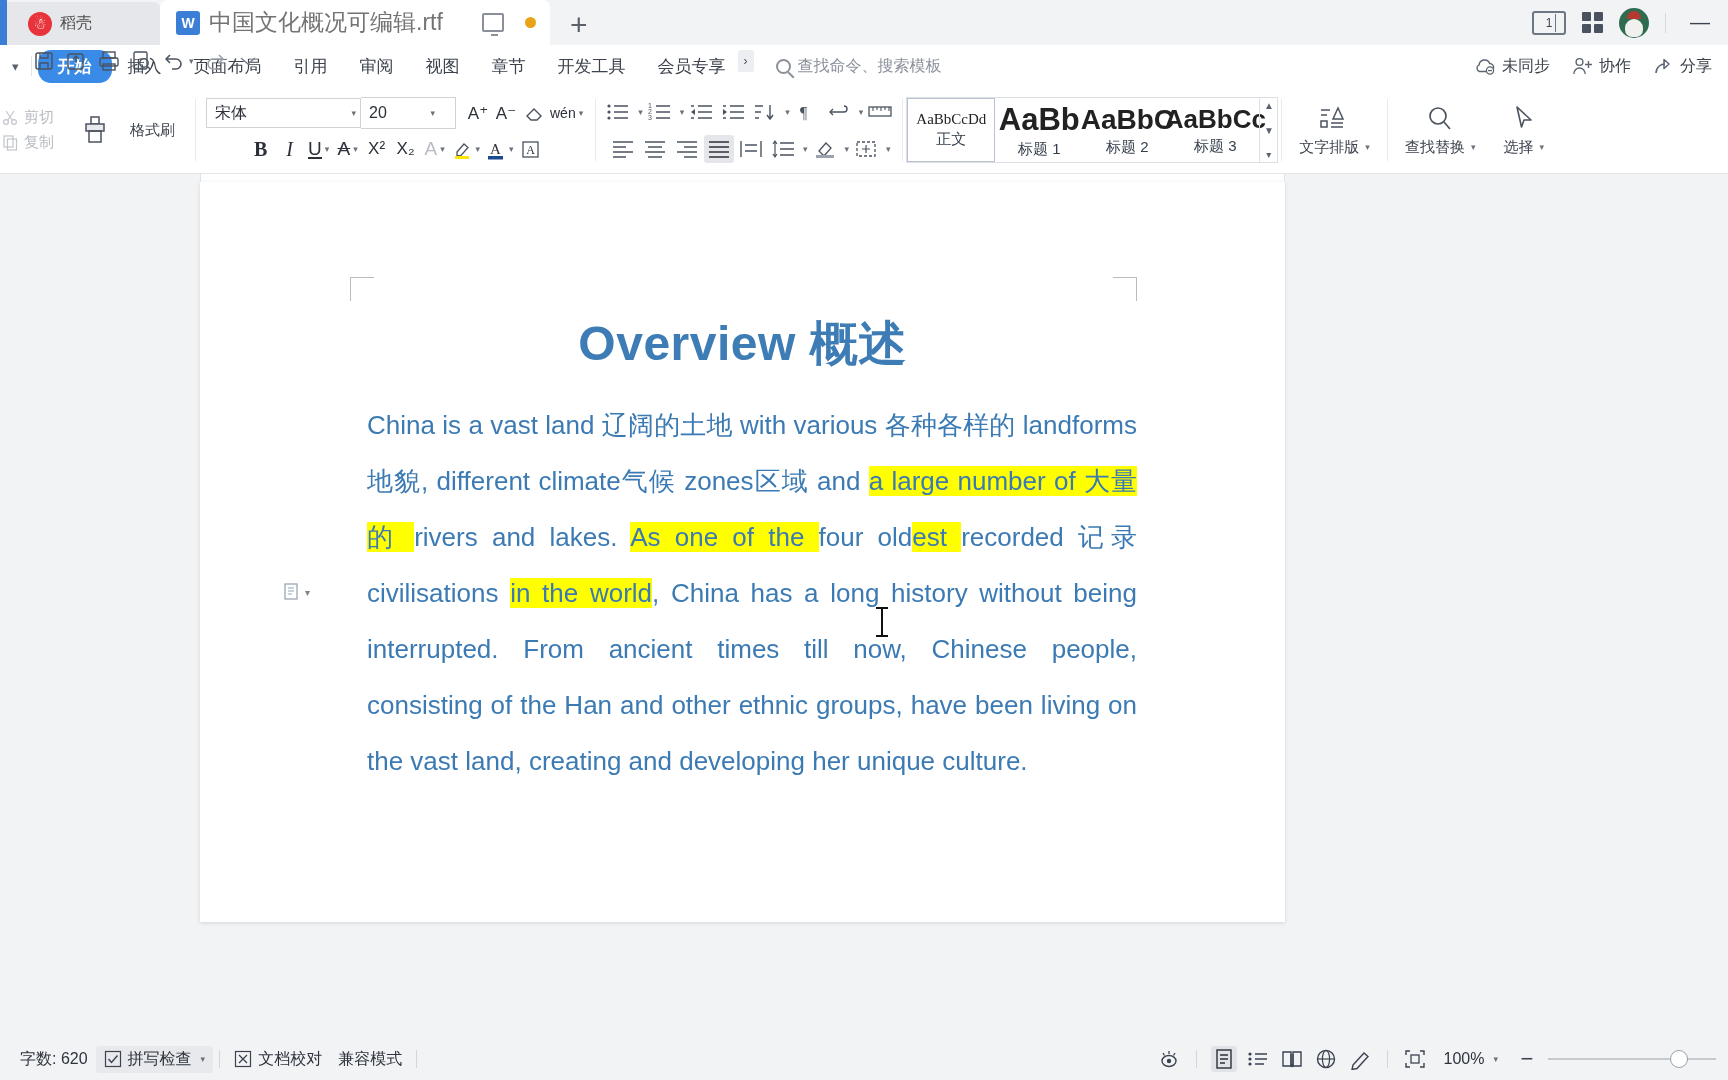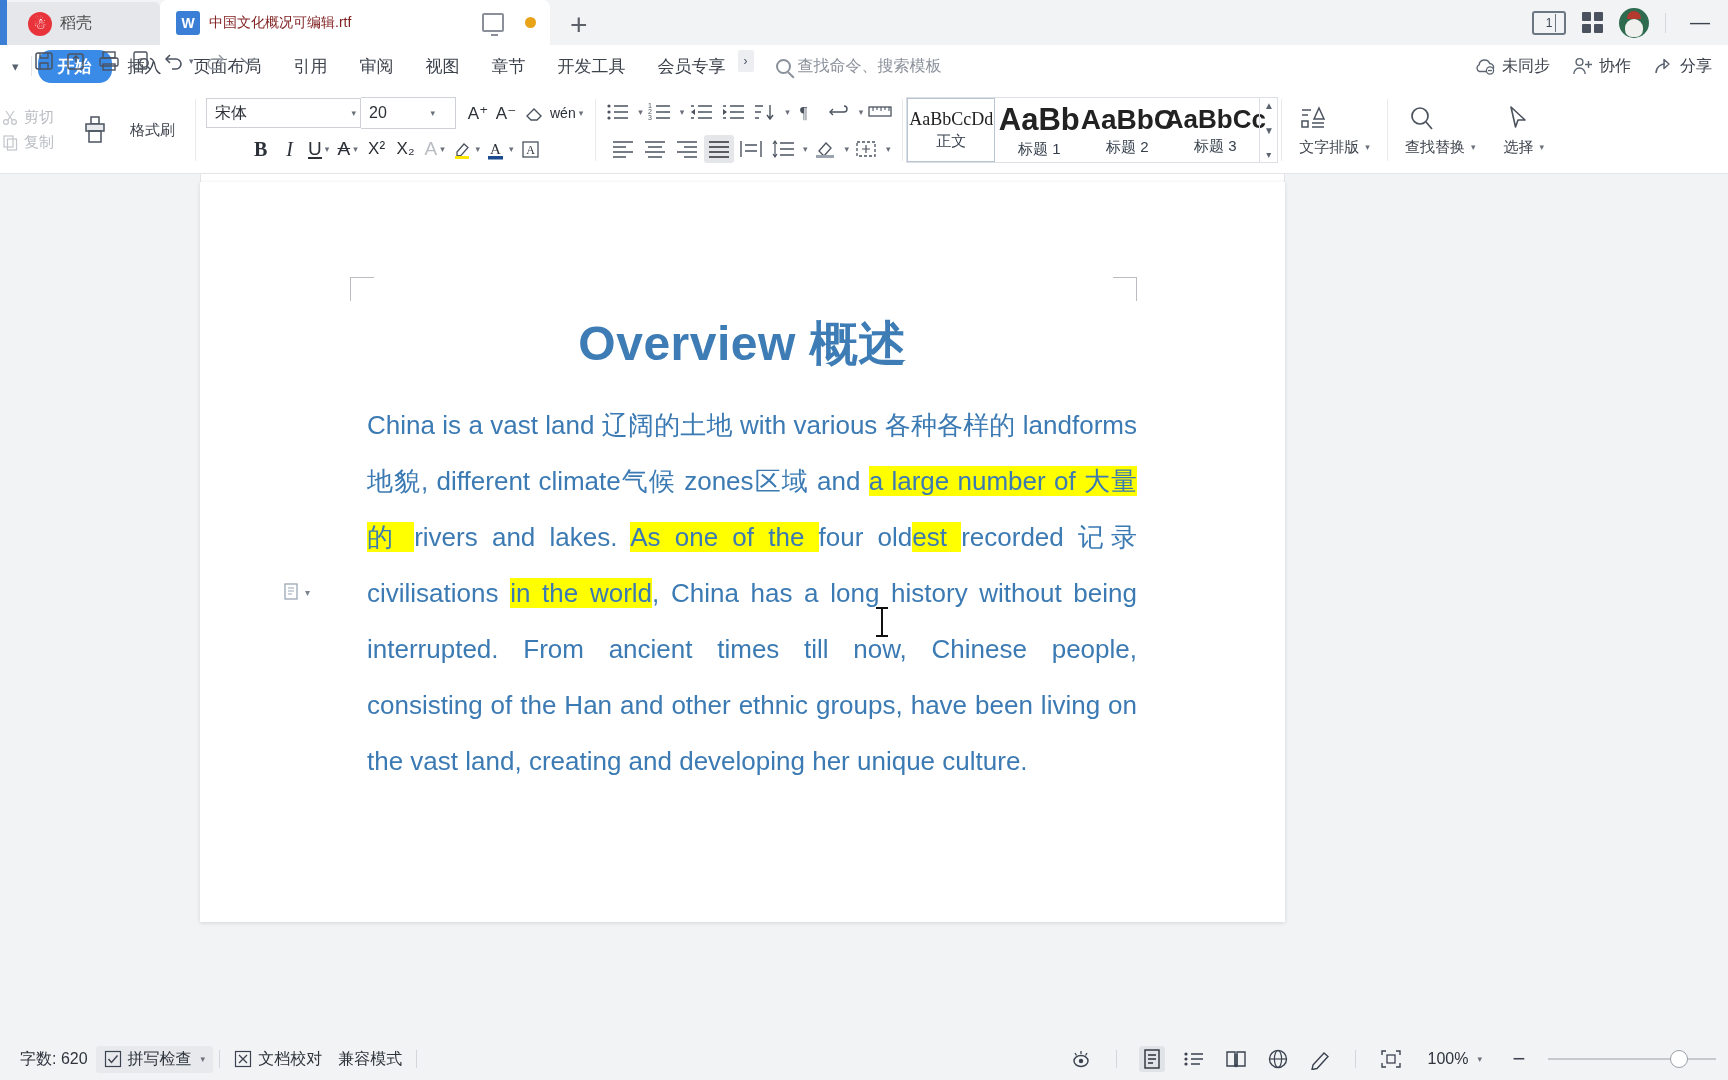--- a/index.html
+++ b/index.html
@@ -12,21 +12,21 @@
   .app { width:1728px; height:1080px; position:relative; display:flex; flex-direction:column; background:#f2f3f5; }
 
   
   .tabbar { height:45px; background:#f2f3f5; display:flex; align-items:flex-end; position:relative; flex:0 0 45px; }
   .redstrip { position:absolute; left:0; top:0; width:7px; height:45px; background:#3a7fd5; }
   .daoke { width:160px; height:43px; background:#e6e7ea; display:flex; align-items:center; gap:8px; padding-left:28px; border-top-left-radius:6px; border-top-right-radius:6px; }
   .daoke-logo { width:24px; height:24px; border-radius:50%; background:#e8333a; color:#fff; font-size:15px; display:flex; align-items:center; justify-content:center; font-weight:bold; }
   .daoke-txt { font-size:16px; color:#4b4b4b; }
   .doctab { height:45px; background:#fff; display:flex; align-items:center; gap:9px; padding:0 14px 0 16px; min-width:390px; border-top-left-radius:7px; border-top-right-radius:7px; position:relative; }
   .doctab .wicon { width:24px; height:24px; background:#3a7fd5; border-radius:3px; color:#fff; font-size:14px; font-weight:bold; display:flex; align-items:center; justify-content:center; }
-  .doctab .tname { font-size:14px; color:#7f1d1d; white-space:nowrap; }
+  .doctab .tname { font-size:23px; color:#737373; white-space:nowrap; }
   .tabspacer { flex:1; }
   .monicon { width:22px; height:19px; border:2px solid #8a8f99; border-radius:2px; position:relative; }
   .monicon:after { content:""; position:absolute; left:7px; bottom:-6px; width:7px; height:4px; border-bottom:2px solid #8a8f99; }
   .dotsave { width:11px; height:11px; border-radius:50%; background:#e8a317; margin-left:12px; }
   .plusbtn { font-size:30px; color:#5c6068; padding:0 20px; line-height:40px; font-weight:300; }
   .tb-right { margin-left:auto; display:flex; align-items:center; gap:16px; padding-right:10px; height:45px; }
   .pgicon { width:34px; height:24px; border:2px solid #6c7784; border-radius:3px; position:relative; display:flex; align-items:center; justify-content:center; font-size:12px; color:#3a4654; }
   .pgicon:after { content:""; position:absolute; right:8px; top:1px; bottom:1px; width:1px; background:#6c7784; }
   .gridicon { display:grid; grid-template-columns:9px 9px; grid-template-rows:9px 9px; gap:3px; }
   .gridicon i { background:#4a5260; border-radius:1px; display:block; }
@@ -77,21 +77,21 @@
   .pararow { display:flex; align-items:center; gap:2px; }
   .pbtn { width:30px; height:28px; display:flex; align-items:center; justify-content:center; }
   .pbtn.sel { background:#e4e6ea; border-radius:3px; }
   .stylegal { display:flex; align-items:center; border:1px solid #dcdfe3; height:66px; margin:10px 0; }
   .styleitem { width:88px; height:64px; display:flex; flex-direction:column; align-items:center; justify-content:center; gap:2px; }
   .styleitem.sel { border:1px solid #b9c4d2; background:#fff; }
   .sprev { color:#222; white-space:nowrap; overflow:hidden; }
   .slabel { font-size:15px; color:#36404d; }
   .galarrows { display:flex; flex-direction:column; justify-content:space-between; height:64px; width:18px; border-left:1px solid #dcdfe3; padding:2px 0; }
   .galarrows div { font-size:10px; color:#5b6370; text-align:center; }
-  .bigbtn { display:flex; flex-direction:column; justify-content:center; gap:4px; padding:0 14px; height:100%; }
+  .bigbtn { display:flex; flex-direction:column; align-items:center; justify-content:center; gap:4px; padding:0 14px; height:100%; }
   .bigbtn .lbl2 { font-size:15px; color:#3d434d; display:flex; align-items:center; gap:3px; }
 
   
   .docarea { flex:1; background:#f2f3f5; position:relative; overflow:hidden; }
   .rulerbar { position:absolute; left:200px; width:1085px; top:0; height:13px; background:#fff; border:1px solid #e1e3e6; border-top:none; }
   .page { position:absolute; left:200px; top:8px; width:1085px; height:740px; background:#fff; box-shadow:0 1px 4px rgba(0,0,0,.12); }
   .corner { position:absolute; width:24px; height:24px; }
   .corner.tl { left:150px; top:95px; border-left:1px solid #b9bcc1; border-top:1px solid #b9bcc1; }
   .corner.tr { right:148px; top:95px; border-right:1px solid #b9bcc1; border-top:1px solid #b9bcc1; }
   .doctitle { position:absolute; left:0; right:0; top:130px; text-align:center; font-family:"Liberation Sans", sans-serif; font-size:48px; font-weight:bold; color:#3d7cb5; letter-spacing:.5px; }
@@ -102,21 +102,21 @@
   .marginmark { position:absolute; left:82px; top:400px; display:flex; align-items:center; gap:3px; }
   .caret { position:absolute; left:681px; top:425px; width:2px; height:30px; background:#111; }
   .caret:before,.caret:after { content:""; position:absolute; left:-5px; width:12px; height:2px; background:#111; }
   .caret:before { top:0; } .caret:after { bottom:0; }
 
   
   .status { height:42px; background:#f2f3f5; display:flex; align-items:center; padding:0 12px; gap:0; flex:0 0 42px;justify-content:flex-end; }
   .st-item { display:flex; align-items:center; gap:6px; font-size:16px; color:#2e343d; padding:3px 8px; }
   .st-item.boxed { background:#e7e9ec; border-radius:3px; }
   .sdiv { width:1px; height:18px; background:#d3d6da; margin:0 6px; }
-  .st-right { margin-left:auto; display:flex; align-items:center; gap:16px; }
+  .st-right { margin-left:auto; display:flex; align-items:center; gap:8px; }
   .zoomtrack { width:168px; height:2px; background:#c6c9ce; position:relative; }
   .zoomknob { position:absolute; right:28px; top:-8px; width:18px; height:18px; border-radius:50%; background:#fff; border:1px solid #9aa0a8; }
   .sqbtn { width:26px; height:26px; display:flex; align-items:center; justify-content:center; }
   .sqbtn.sel { background:#e0e3e7; border-radius:3px; }
 </style>
 </head>
 <body>
 
 <div class="app">
 
@@ -450,21 +450,21 @@
             </svg>
         </div>
         <span class="cdrop">▾</span>
       </div>
     </div>
 
     <div class="tgsep"></div>
 
     <div class="stylegal">
       <div class="styleitem sel">
-        <span class="sprev" style="font-size:18px;font-family:'Liberation Serif',serif;">AaBbCcDd</span>
+        <span class="sprev" style="font-size:15px;font-family:'Liberation Serif',serif;">AaBbCcDd</span>
         <span class="slabel">正文</span>
       </div>
       <div class="styleitem">
         <span class="sprev" style="font-size:31px;font-weight:bold;font-family:'Liberation Sans',sans-serif;">AaBb</span>
         <span class="slabel">标题 1</span>
       </div>
       <div class="styleitem">
         <span class="sprev" style="font-size:28px;font-weight:bold;font-family:'Liberation Sans',sans-serif;">AaBbC</span>
         <span class="slabel">标题 2</span>
       </div>

